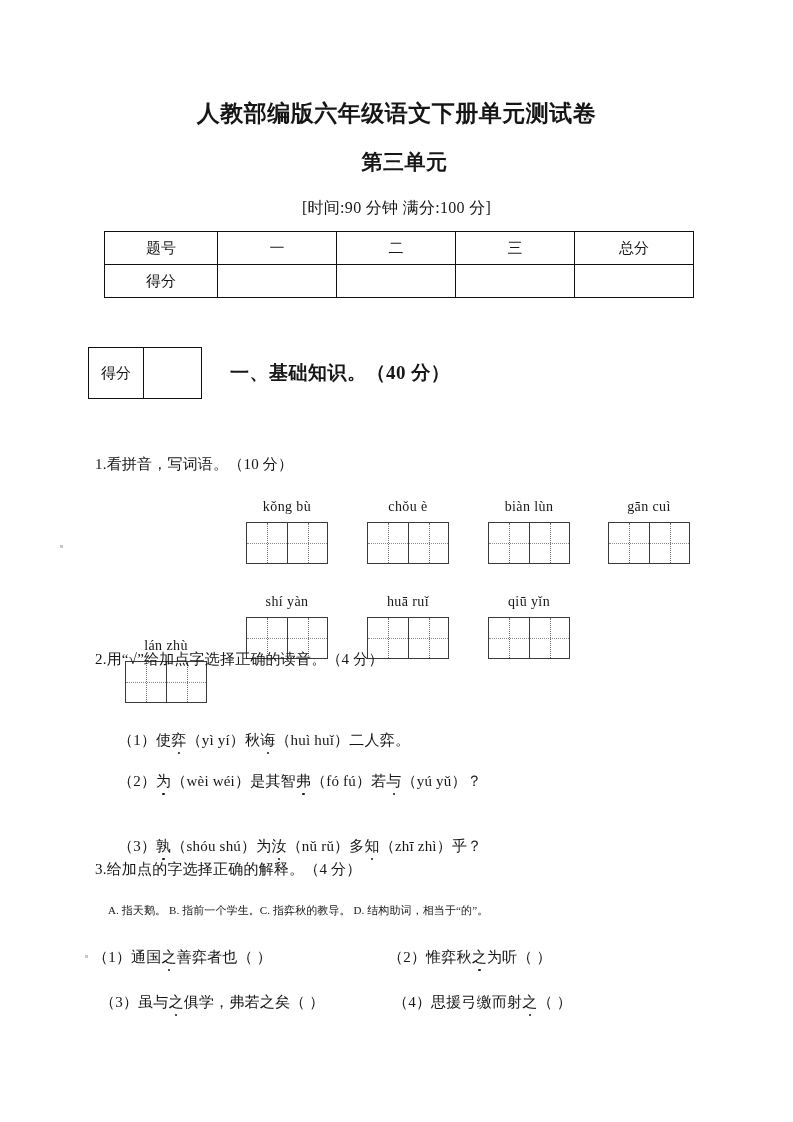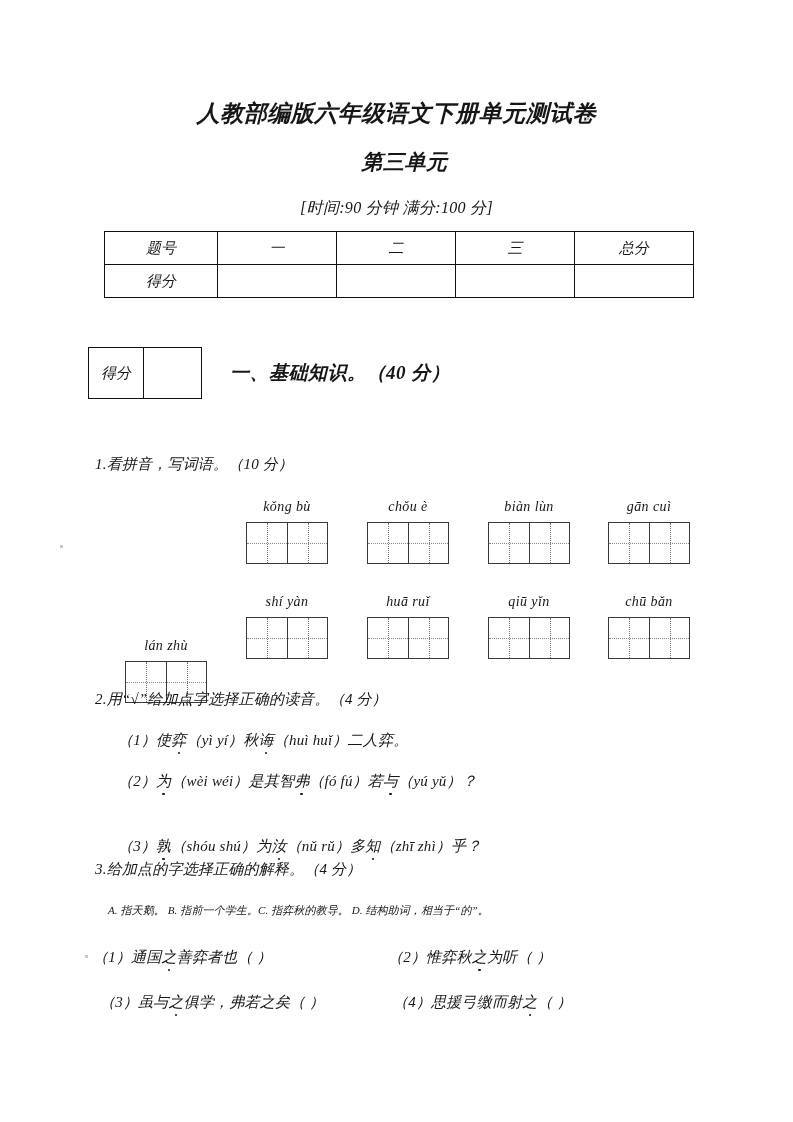--- a/index.html
+++ b/index.html
@@ -14,21 +14,20 @@
     font-family: "Liberation Serif", "DejaVu Serif", serif;
     color: #161616;
     overflow: hidden;
   }
 
   .page {
     position: absolute;
     left: 0; top: 0;
     width: 722px;
     height: 1122px;
-    font-style: italic;
   }
 
   
   .doc-title {
     position: absolute;
     left: 0;
     top: 98px;
     width: 793px;
     text-align: center;
     font-size: 23px;
@@ -320,30 +319,23 @@
           <div class="cell"></div>
         </div>
     </div>
     <div class="pinyin-item" style="left:481px;">
       <div class="pinyin-text">qiū yǐn</div>
       <div class="tzg">
           <div class="cell"></div>
           <div class="cell"></div>
         </div>
     </div>
-    <div class="pinyin-item" style="left:601px;">
-      <div class="pinyin-text">chū bǎn</div>
-      <div class="tzg">
-          <div class="cell"></div>
-          <div class="cell"></div>
-        </div>
-    </div>
-  </div>
-
-  <div class="q-stem" style="left:95px; top:690px;">2.用“√”给加点字选择正确的读音。（4 分）</div>
+  </div>
+
+  <div class="q-stem" style="left:95px; top:650px;">2.用“√”给加点字选择正确的读音。（4 分）</div>
 
   <div class="q-line" style="left:118px; top:731px;">
     <span>（1）</span><span>使</span><span class="dotted">弈</span><span>（yì  yí）秋</span><span class="dotted">诲</span><span>（huì  huǐ）二人弈。</span>
   </div>
 
   <div class="q-line" style="left:118px; top:772px;">
     <span>（2）</span><span class="dotted">为</span><span>（wèi  wéi）是其智</span><span class="dotted">弗</span><span>（fó  fú）若</span><span class="dotted">与</span><span>（yú  yǔ）？</span>
   </div>
 
   <div class="q-line" style="left:118px; top:813px;margin-top:24px;">

